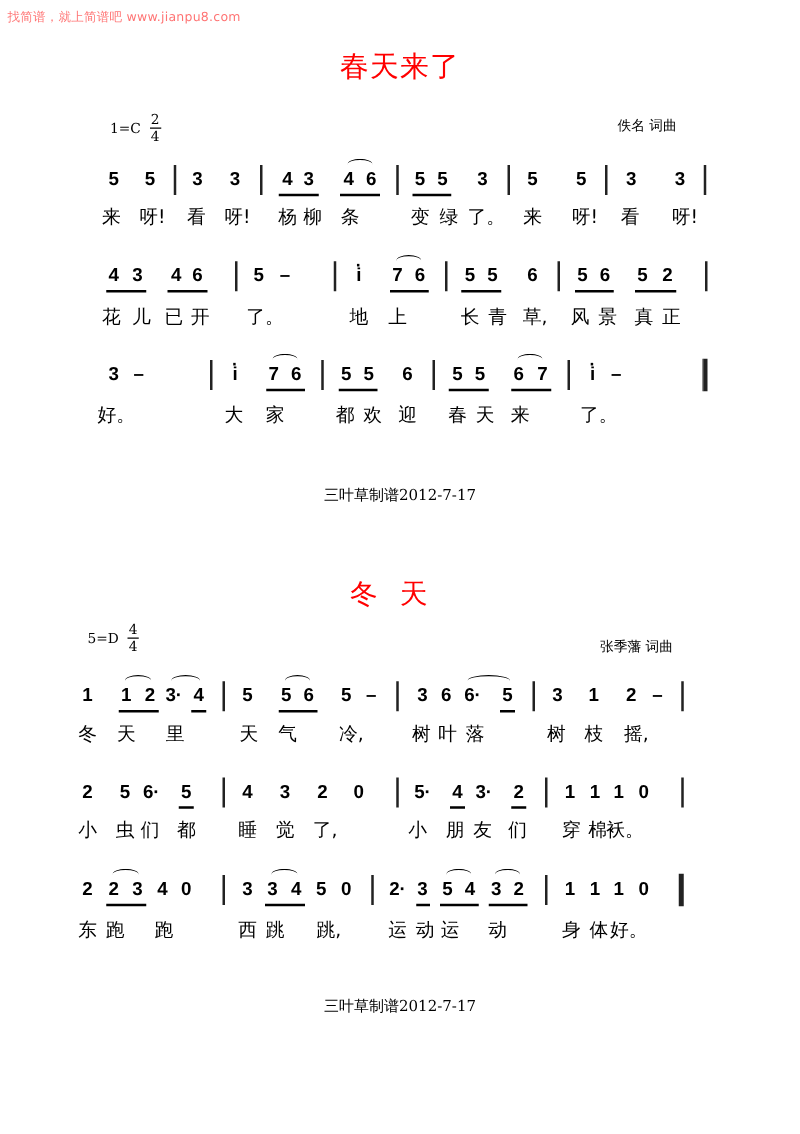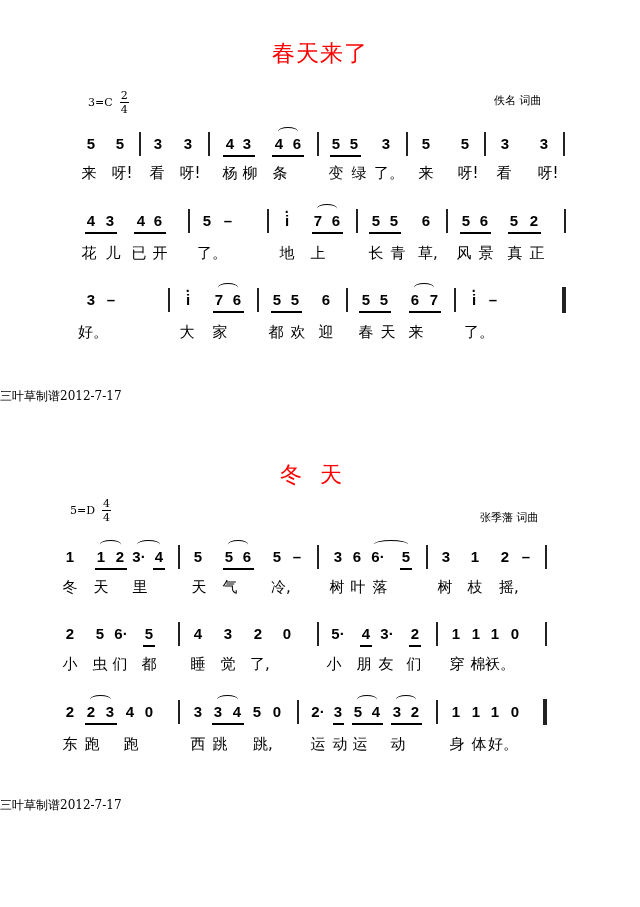--- a/index.html
+++ b/index.html
@@ -15,32 +15,33 @@
   .frac .den { padding-top:1px; }
   .credit { position:absolute; font-size:11px; }
   .row { position:absolute; left:0; width:640px; height:30px; }
   .n { position:absolute; font-weight:bold; font-size:15px; font-family:"Liberation Sans", sans-serif; transform:translateX(-50%); line-height:18px; white-space:nowrap; }
   .n.hi::before { content:"·"; position:absolute; top:-9px; left:50%; transform:translateX(-50%); font-size:14px; }
   .bar { position:absolute; width:1.5px; height:24px; background:#222; top:-3px; }
   .dbar { position:absolute; width:4px; height:26px; top:-4px; border-left:1.5px solid #222; border-right:3px solid #222; box-sizing:border-box; }
   .ul { position:absolute; height:1.5px; background:#000; top:20px; }
   .slur { position:absolute; height:8px; border-top:1.5px solid #000; border-radius:50% 50% 0 0; top:-8px; }
   .ly { position:absolute; font-size:15px; transform:translateX(-50%); white-space:nowrap; line-height:18px; }
-  .footer { position:absolute; left:0; width:640px; text-align:left; font-size:12px; font-family:"DejaVu Serif", serif; }
+  .footer { position:absolute; left:0; width:640px; text-align:center; font-size:12px; font-family:"DejaVu Serif", serif; }
 </style>
 </head>
 <body>
 
 <div class="watermark">
+  <span class="ghost">找简谱，就上简谱吧 www.jianpu8.com</span>
 </div>
 
 <div class="title title1">春天来了</div>
 
 <div class="key" style="left:88px; top:90px;">
-  <span>3=C</span>
+  <span>1=C</span>
   <span class="frac">
     <span class="num">2</span>
     <span class="den">4</span>
   </span>
 </div>
 <div class="credit" style="left:494px; top:93px;">佚名 词曲</div>
 
 <div class="row" style="top:135px;">
   <span class="n" style="left:91px">5</span>
   <span class="n" style="left:120px">5</span>

